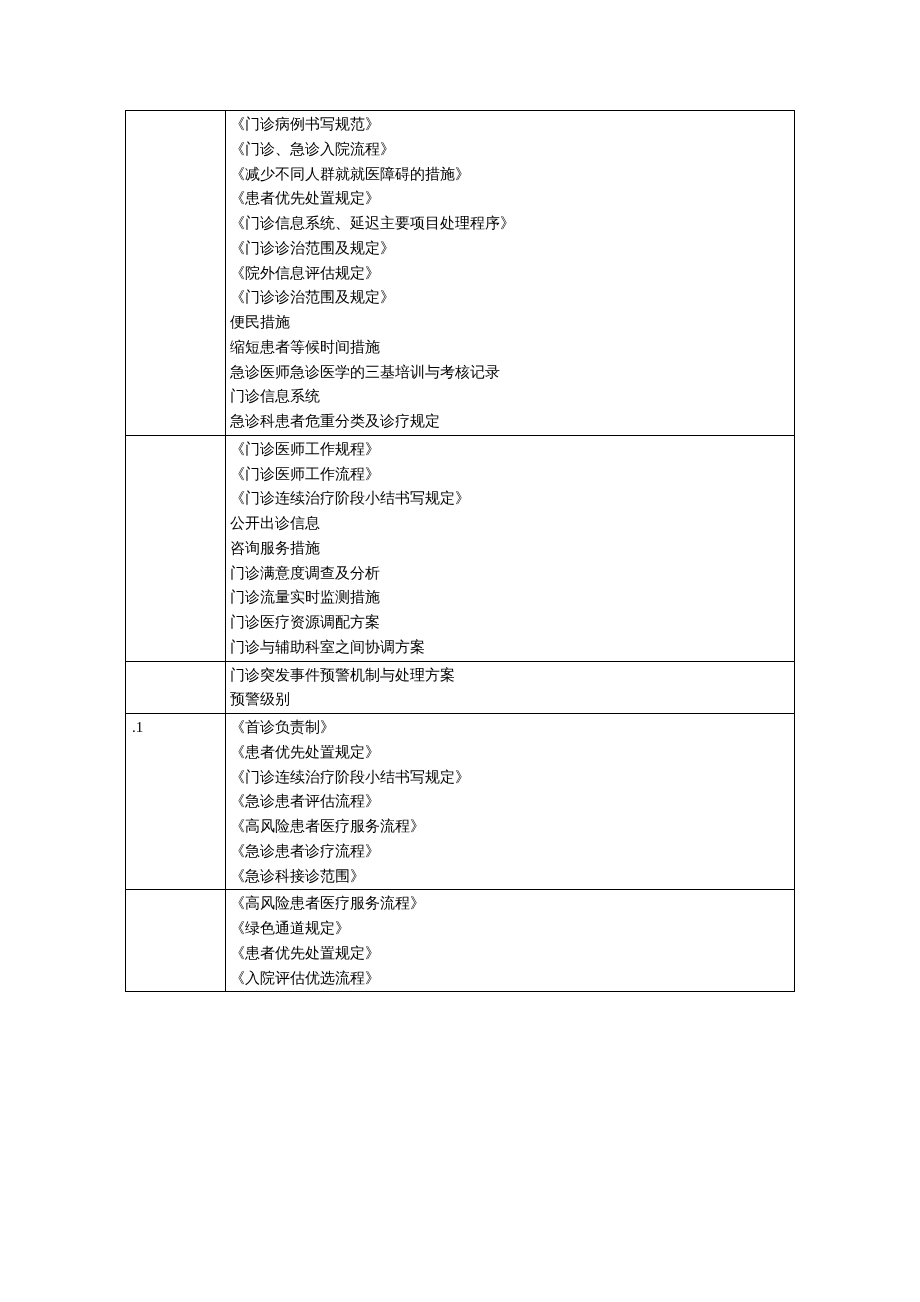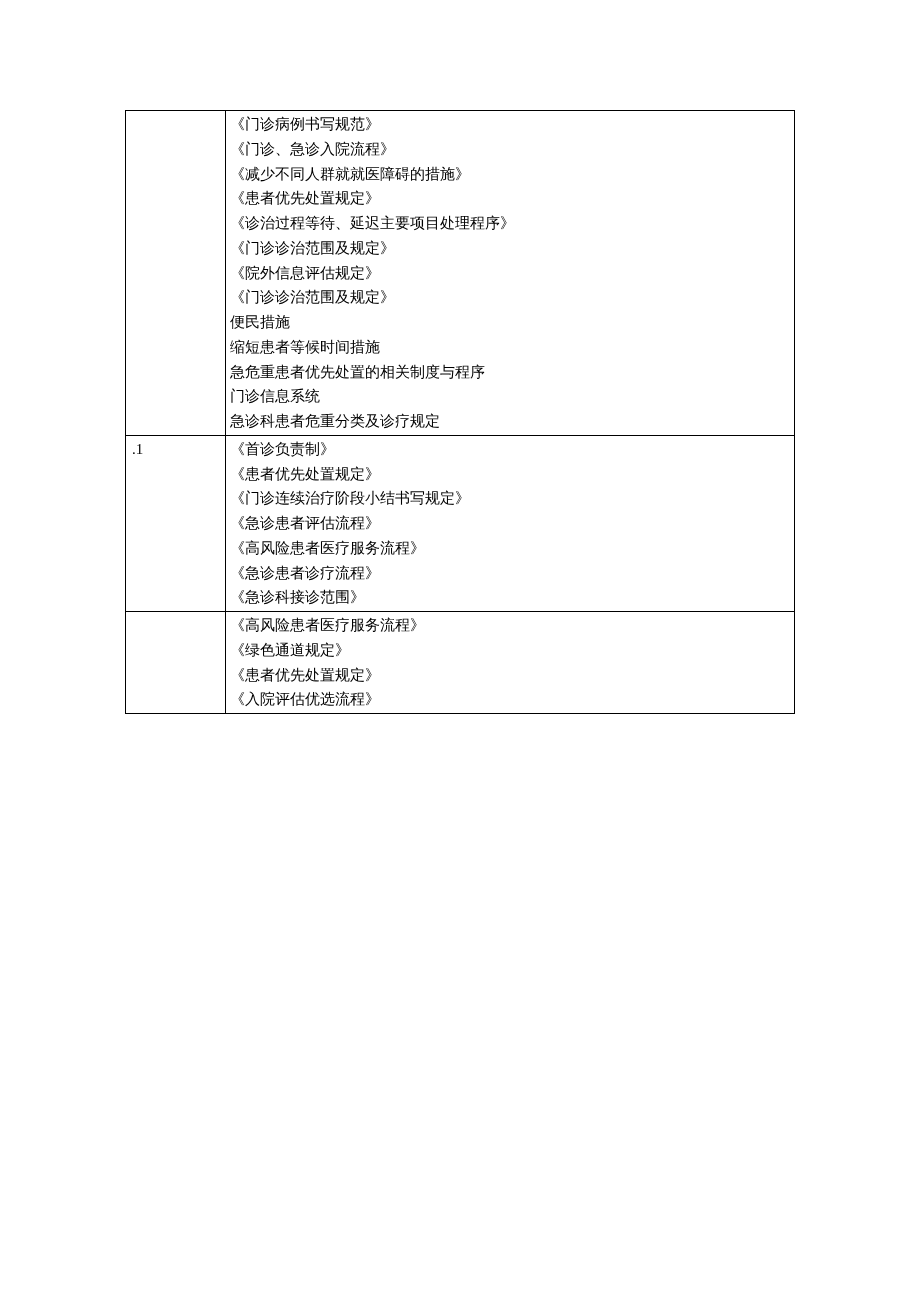--- a/index.html
+++ b/index.html
@@ -43,29 +43,50 @@
 
 <table>
   <tbody id="tbody">
       <tr>
         <td class="col1"></td>
         <td class="col2">
           <div class="line">《门诊病例书写规范》</div>
           <div class="line">《门诊、急诊入院流程》</div>
           <div class="line">《减少不同人群就就医障碍的措施》</div>
           <div class="line">《患者优先处置规定》</div>
-          <div class="line">《诊治过程等待、延迟主要项目处理程序》</div>
+          <div class="line">《门诊信息系统、延迟主要项目处理程序》</div>
           <div class="line">《门诊诊治范围及规定》</div>
           <div class="line">《院外信息评估规定》</div>
           <div class="line">《门诊诊治范围及规定》</div>
           <div class="line">便民措施</div>
           <div class="line">缩短患者等候时间措施</div>
-          <div class="line">急危重患者优先处置的相关制度与程序</div>
+          <div class="line">急诊医师急诊医学的三基培训与考核记录</div>
           <div class="line">门诊信息系统</div>
           <div class="line">急诊科患者危重分类及诊疗规定</div>
+        </td>
+      </tr>
+      <tr>
+        <td class="col1"></td>
+        <td class="col2">
+          <div class="line">《门诊医师工作规程》</div>
+          <div class="line">《门诊医师工作流程》</div>
+          <div class="line">《门诊连续治疗阶段小结书写规定》</div>
+          <div class="line">公开出诊信息</div>
+          <div class="line">咨询服务措施</div>
+          <div class="line">门诊满意度调查及分析</div>
+          <div class="line">门诊流量实时监测措施</div>
+          <div class="line">门诊医疗资源调配方案</div>
+          <div class="line">门诊与辅助科室之间协调方案</div>
+        </td>
+      </tr>
+      <tr>
+        <td class="col1"></td>
+        <td class="col2">
+          <div class="line">门诊突发事件预警机制与处理方案</div>
+          <div class="line">预警级别</div>
         </td>
       </tr>
       <tr>
         <td class="col1">.1</td>
         <td class="col2">
           <div class="line">《首诊负责制》</div>
           <div class="line">《患者优先处置规定》</div>
           <div class="line">《门诊连续治疗阶段小结书写规定》</div>
           <div class="line">《急诊患者评估流程》</div>
           <div class="line">《高风险患者医疗服务流程》</div>

